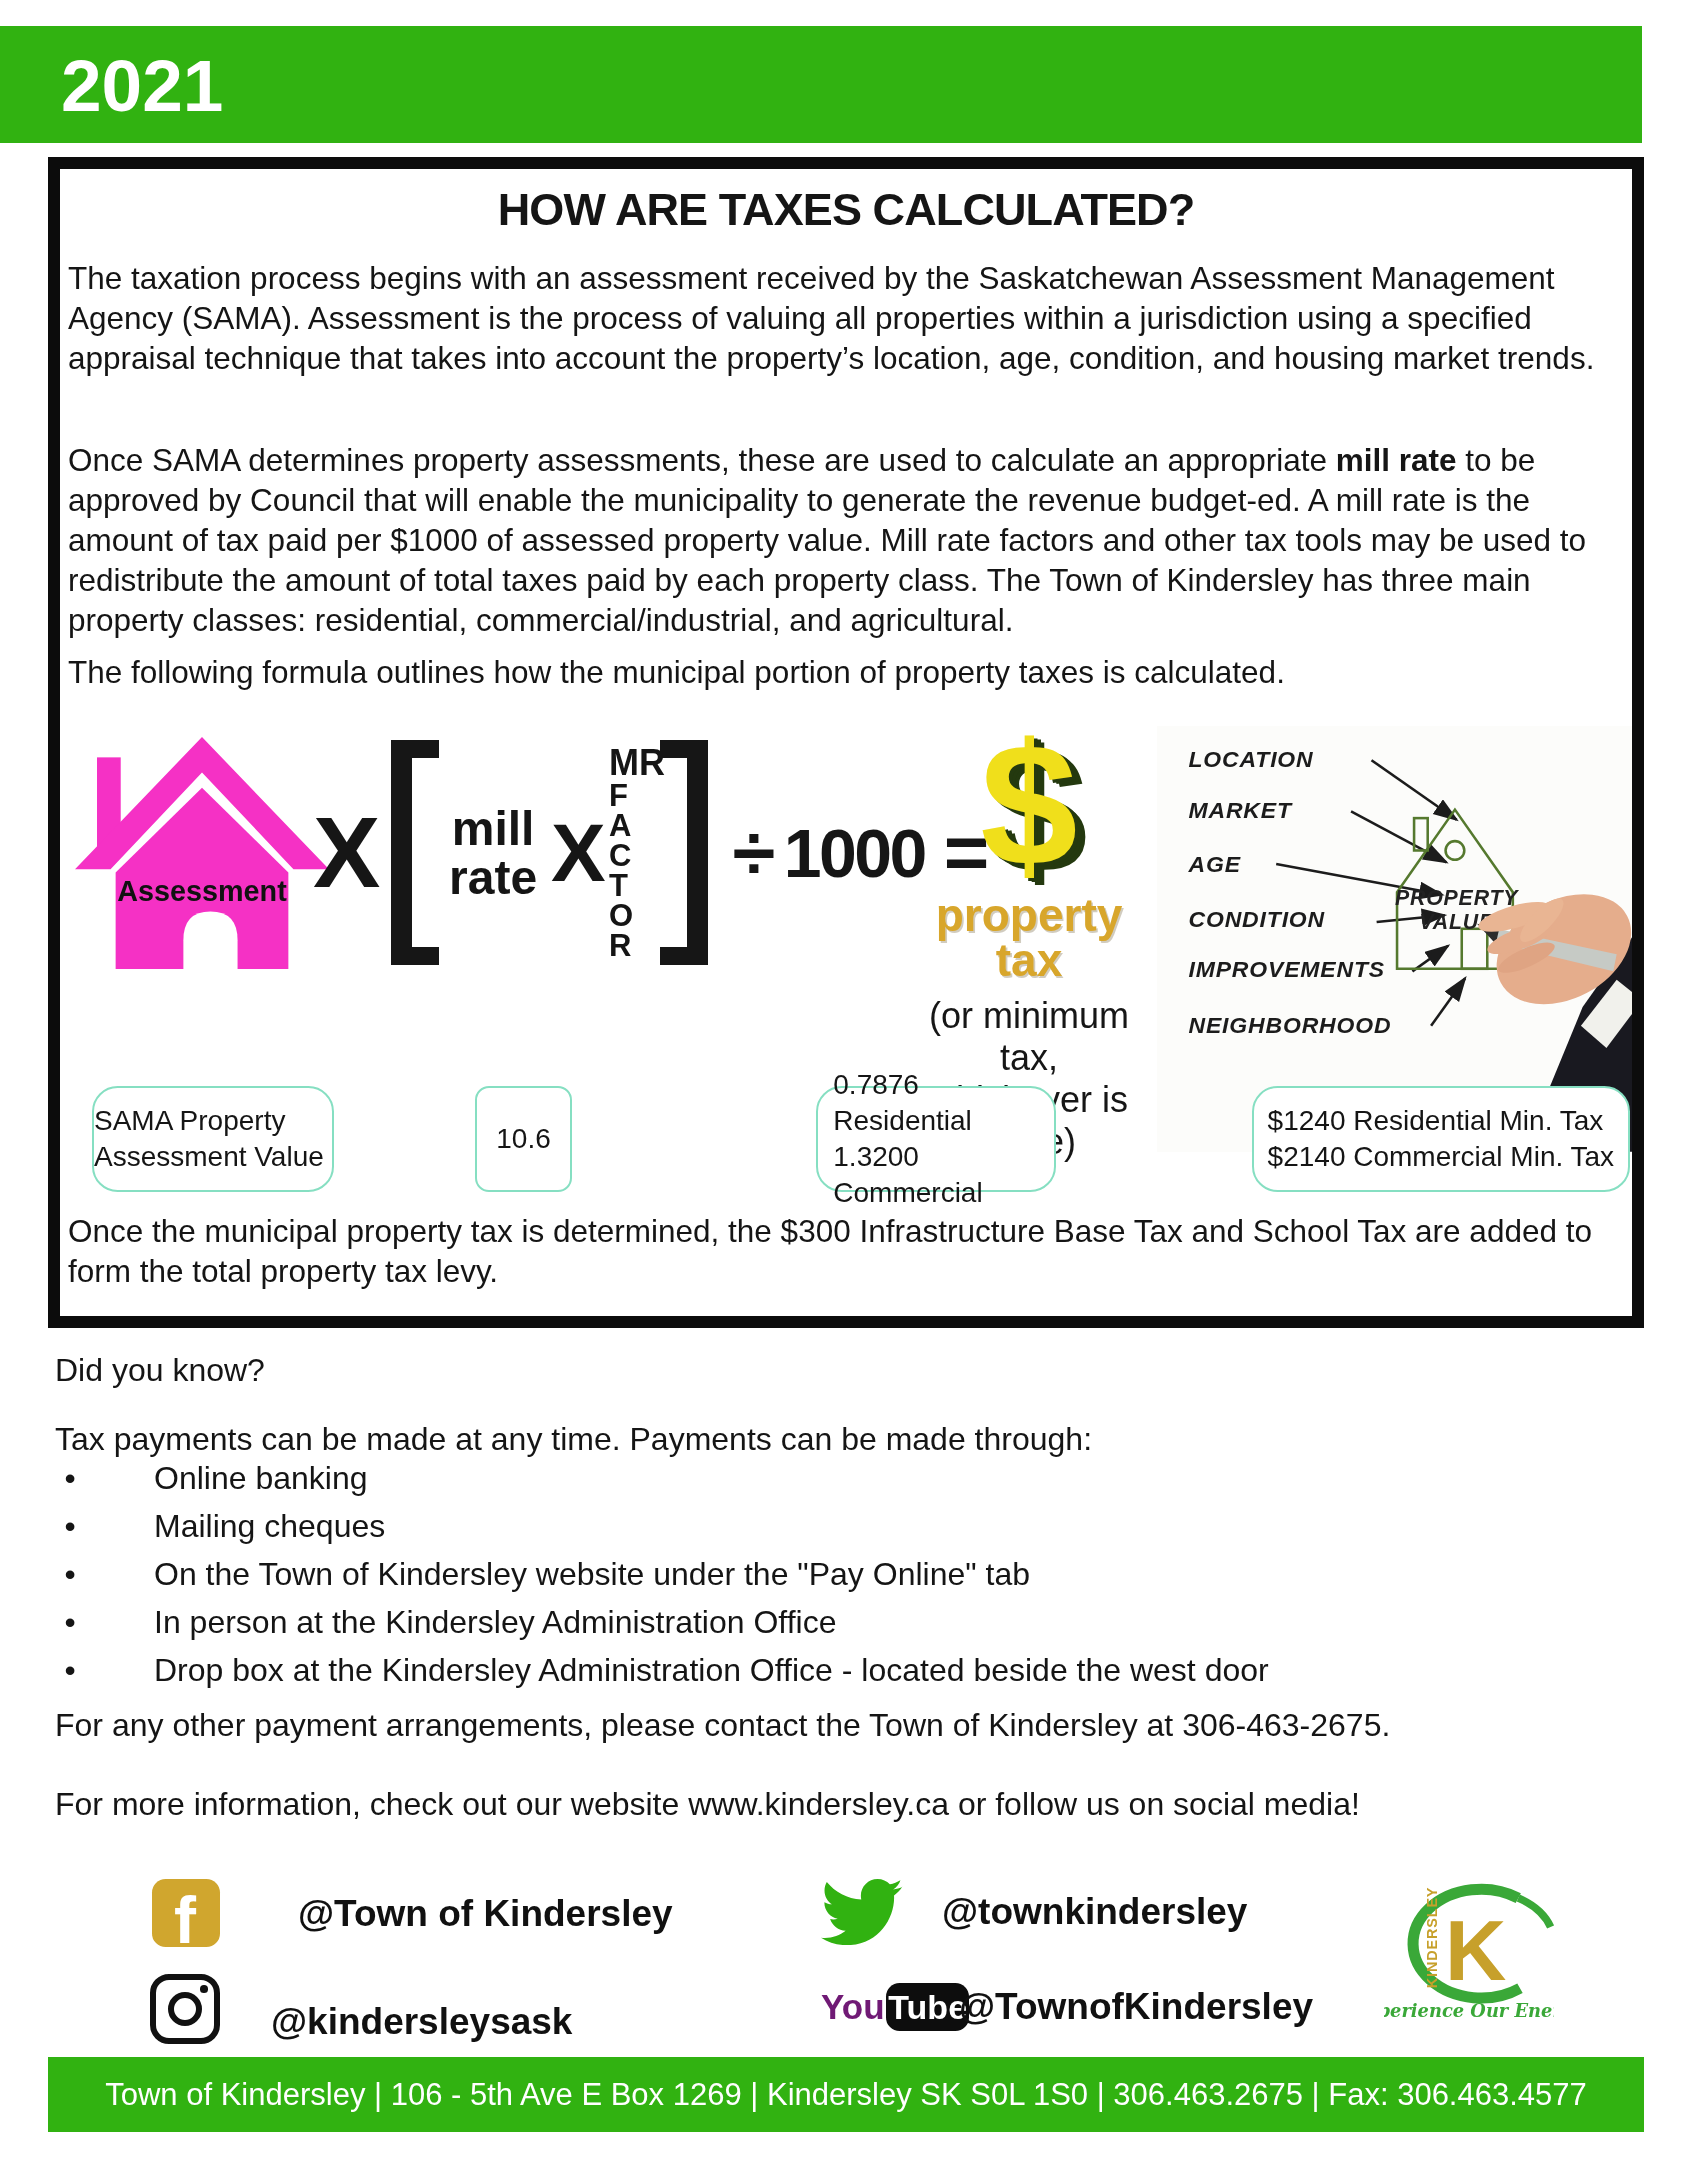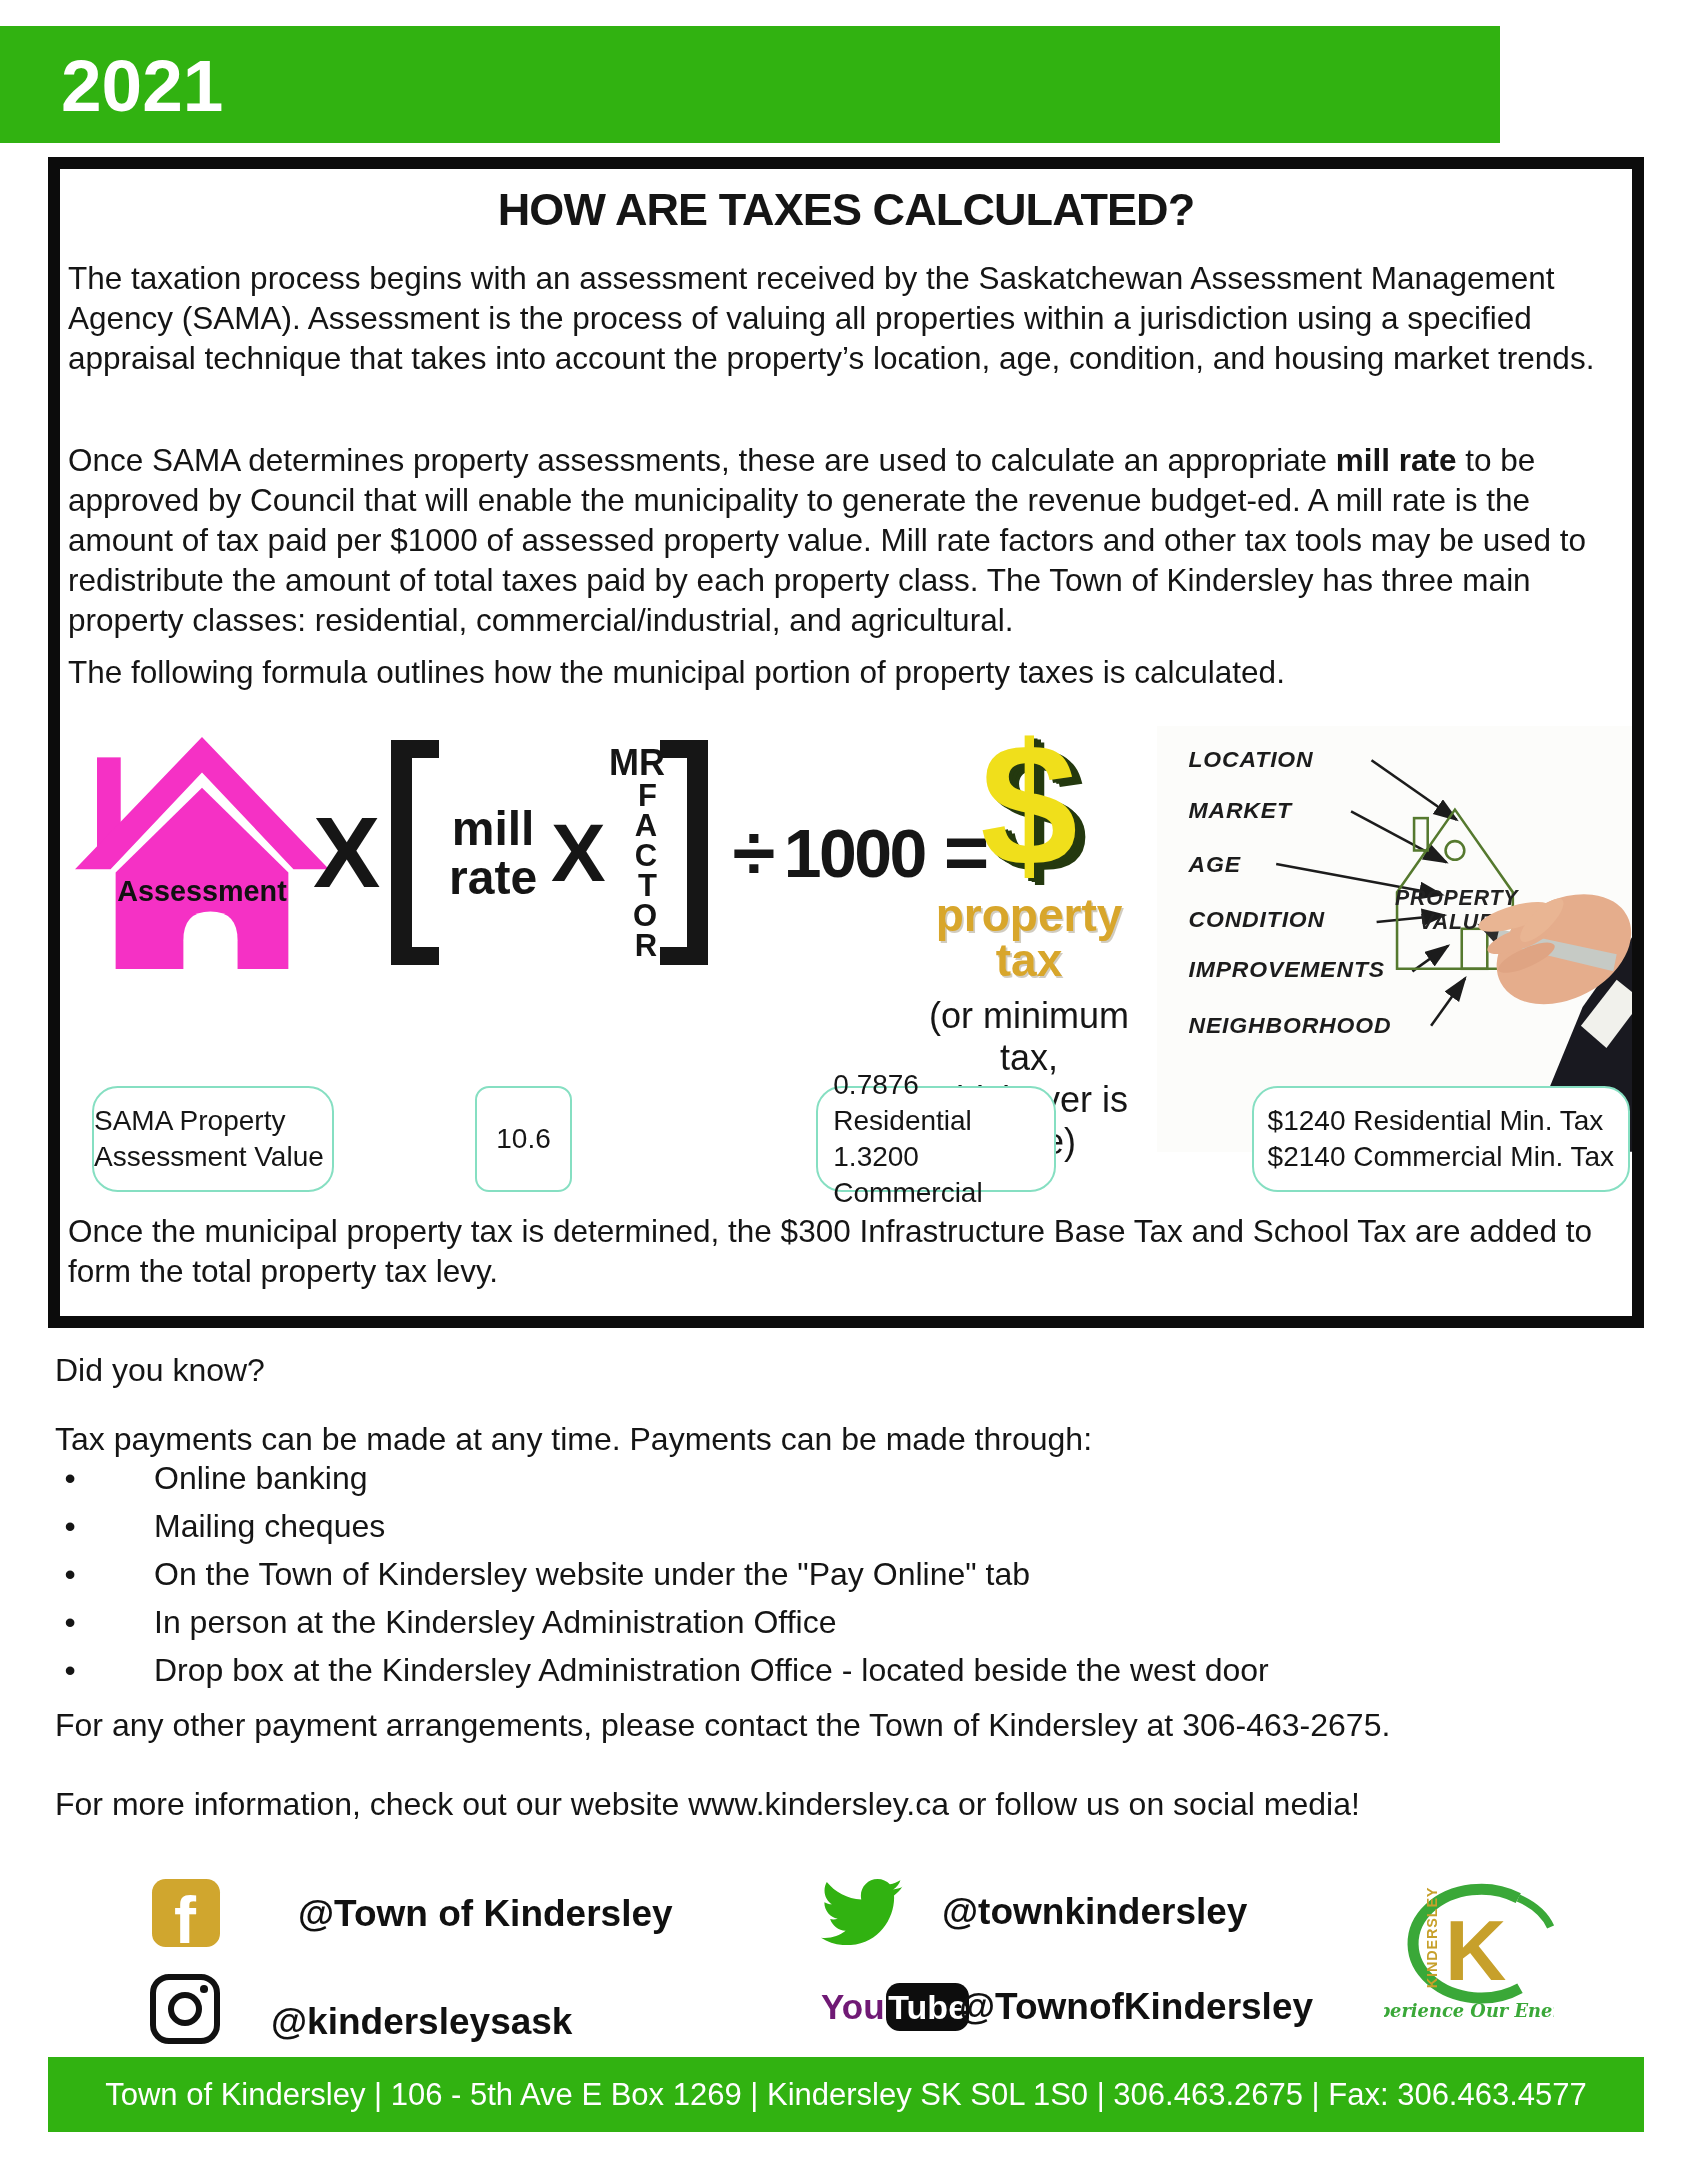--- a/index.html
+++ b/index.html
@@ -3,21 +3,21 @@
 <meta charset="utf-8">
 <style>
   html,body{margin:0;padding:0;}
   body{
     width:1686px;height:2181px;position:relative;background:#ffffff;
     font-family:"Liberation Sans",sans-serif;color:#151515;overflow:hidden;
   }
   .abs{position:absolute;}
 
   
-  #year-bar{left:0;top:25.6px;width:1500px;height:117px;background:var(--green);}
+  #year-bar{left:0;top:25.6px;width:1642px;height:117px;background:var(--green);}
   #year-text{left:61px;top:0;height:117px;line-height:119px;font-size:73px;font-weight:bold;color:#ffffff;}
 
   
   #tax-box{left:48px;top:157px;width:1572px;height:1147px;border:12px solid #0c0c0c;background:#ffffff;}
   #box-title{left:48px;top:184px;width:1596px;text-align:center;font-size:45px;font-weight:bold;letter-spacing:-0.9px;}
   .para{left:68px;width:1555px;font-size:31.5px;line-height:40px;}
   #para1{top:258px;}
   #para2{top:440px;}
   #para3{top:652px;}
   .b{font-weight:bold;}
@@ -25,21 +25,21 @@
   
   #house-svg{left:75px;top:731px;width:254px;height:239px;}
   #formula-row{left:313px;top:733px;height:239px;display:flex;align-items:center;}
   .fx{font-weight:bold;color:#161616;}
   #times1{font-size:101px;margin-right:10.2px;}
   .bracket{width:48px;height:225px;box-sizing:border-box;}
   #lbracket{border-left:21px solid #161616;border-top:18px solid #161616;border-bottom:18px solid #161616;}
   #rbracket{border-right:21px solid #161616;border-top:18px solid #161616;border-bottom:18px solid #161616;margin-left:3.4px;}
   #millrate{width:109px;text-align:center;font-size:48px;line-height:49px;font-weight:bold;}
   #times2{font-size:82px;margin:0 3.4px;}
-  #mrfactor{width:48px;text-align:right;}
+  #mrfactor{width:48px;text-align:left;}
   #mr-label{font-size:36px;line-height:36px;font-weight:bold;}
   .fletter{font-size:31px;line-height:30px;font-weight:bold;}
   #divide{font-size:78px;margin-left:24px;}
   #thousand{font-size:68px;letter-spacing:-2.6px;margin-left:8.5px;}
   #equals{font-size:78px;margin-left:19px;}
 
   #dollar-col{left:901px;top:724px;width:256px;text-align:center;}
   #dollar-sign{font-size:175px;line-height:162px;font-weight:bold;color:var(--dollar-yellow);
     text-shadow:3.4px 2.6px 0 var(--dollar-shadow),6.8px 4.3px 0 var(--dollar-shadow),10.2px 6.8px 0 var(--dollar-shadow);}
   .ptax{font-size:46px;line-height:45px;font-weight:bold;color:var(--property-gold);

